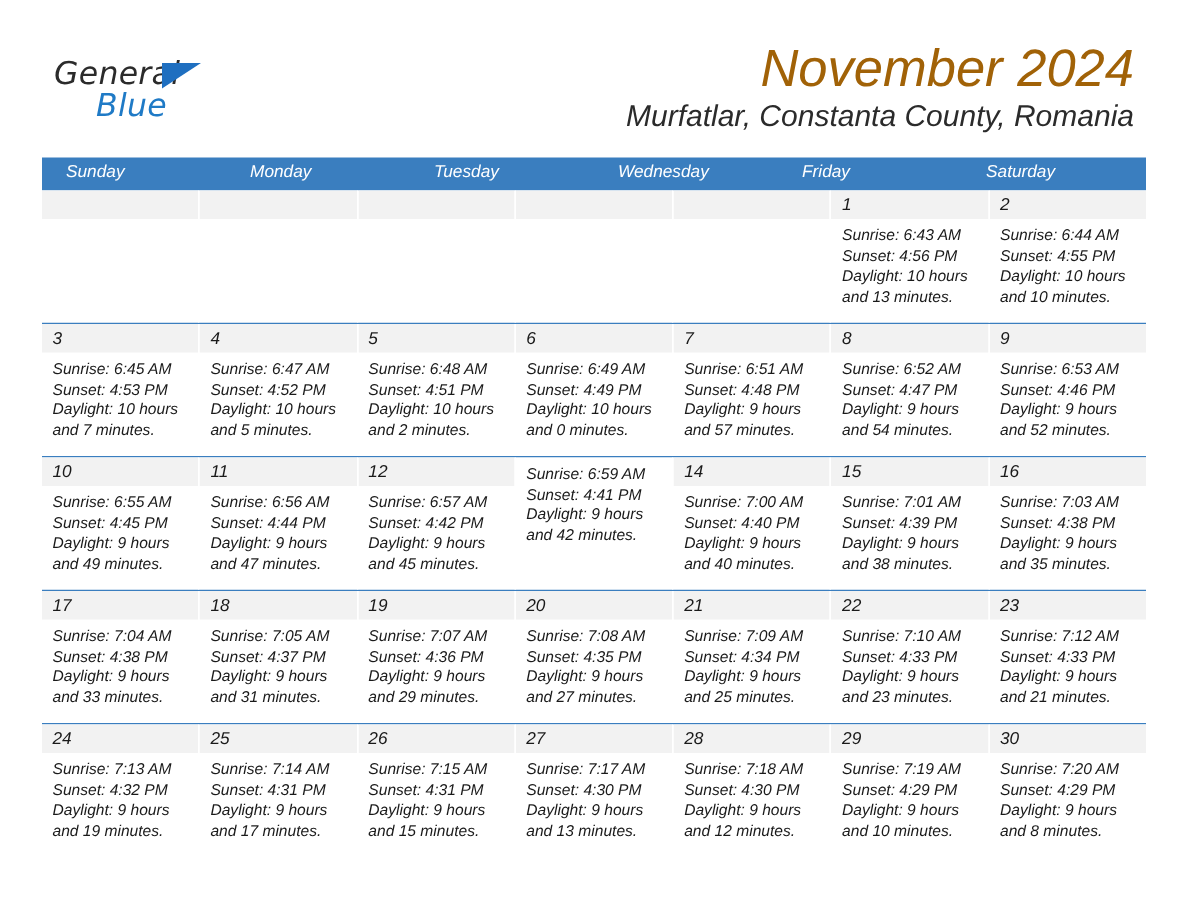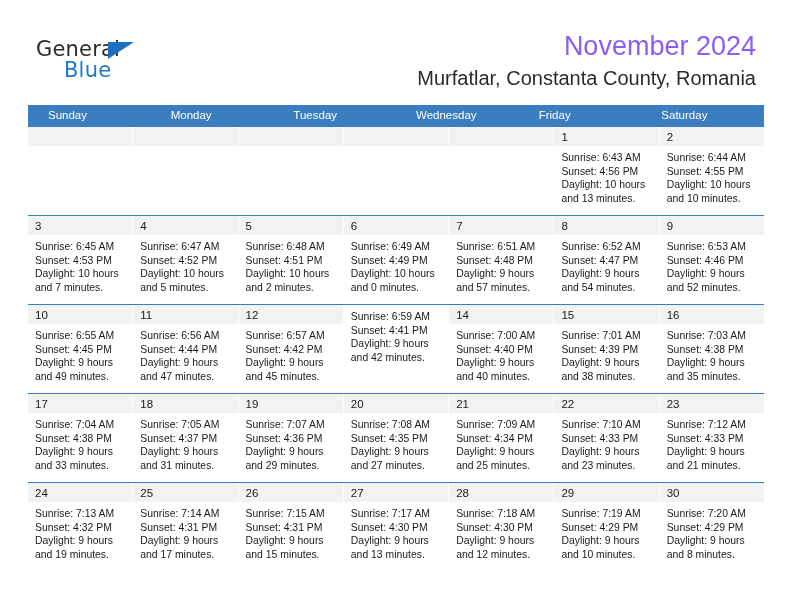--- a/index.html
+++ b/index.html
@@ -12,20 +12,21 @@
     height: 612px;
     font-family: "Liberation Sans", sans-serif;
     color: #000000;
     overflow: hidden;
   }
   .page {
     position: relative;
     width: 768px;
     height: 612px;
     box-sizing: border-box;
+    font-style: italic;
   }
 
   
   .header {
     position: absolute;
     left: 0;
     top: 0;
     width: 792px;
     height: 104px;
   }
@@ -65,22 +66,22 @@
     font-family: "DejaVu Sans", sans-serif;
     line-height: 22px;
   }
   .title-block {
     position: absolute;
     right: 36px;
     top: 30px;
     text-align: right;
   }
   .month-title {
-    font-size: 27px;
-    color: #8b5cf6;
+    font-size: 35px;
+    color: #a16207;
     line-height: 32px;
     white-space: nowrap;
   }
   .location-sub {
     margin-top: 7px;
     font-size: 20px;
     color: #2b2b2b;
     line-height: 18px;
     white-space: nowrap;
   }
@@ -95,24 +96,23 @@
   .weekdays {
     display: flex;
     background: #3a7ebf;
     height: 21px;
   }
   .weekday {
     flex: 1 1 0;
     color: #ffffff;
     font-size: 11.5px;
     line-height: 21px;
-    padding-left: 4px;
+    padding-left: 16px;
     box-sizing: border-box;
     white-space: nowrap;
-    margin-left: 16px;
   }
   .week {
     display: flex;
     border-top: 1px solid #3a7ebf;
     height: 89px;
     box-sizing: border-box;
   }
   .week:first-of-type {
     border-top: none;
   }

